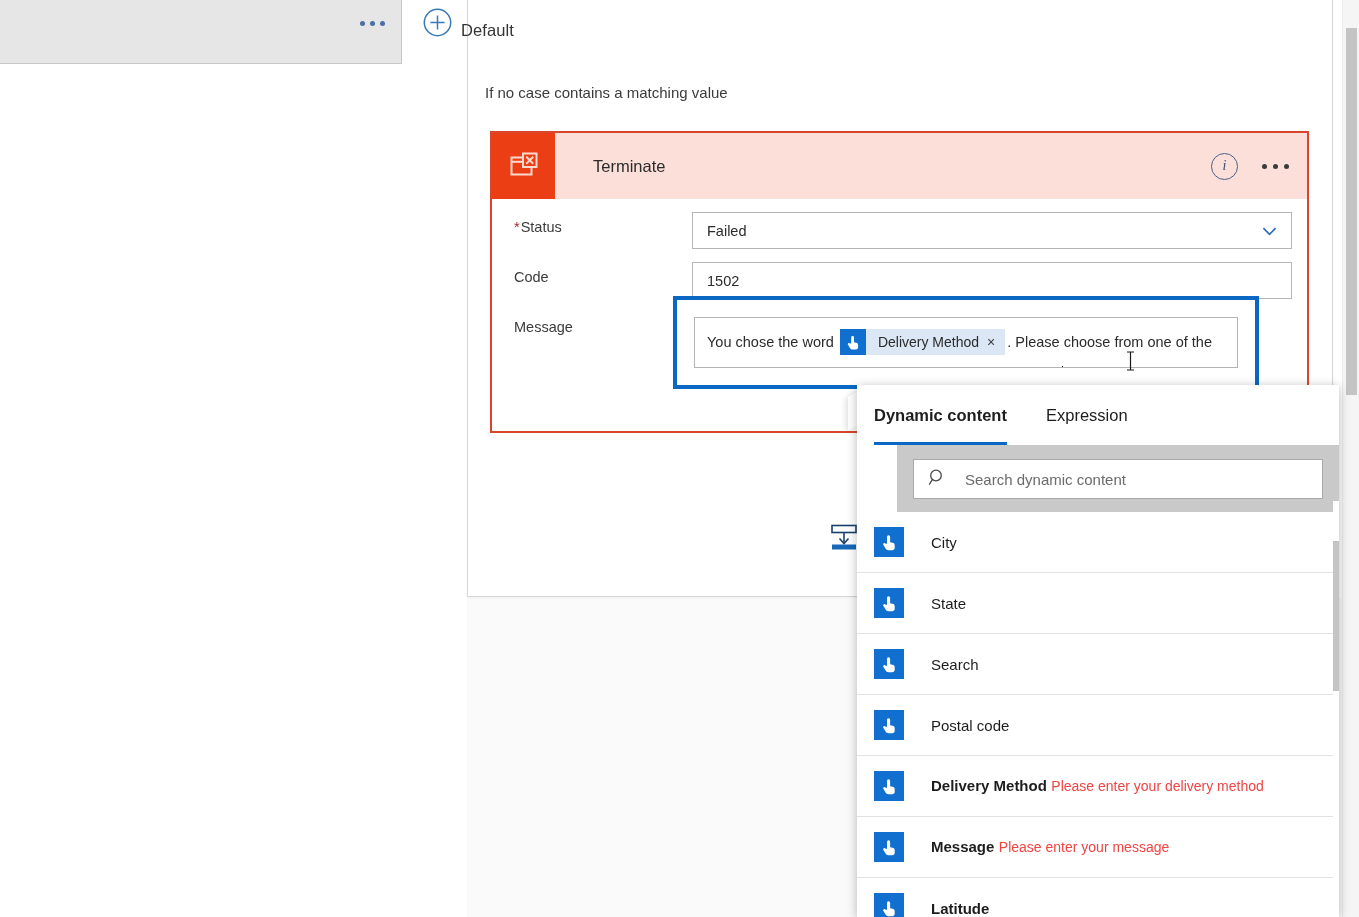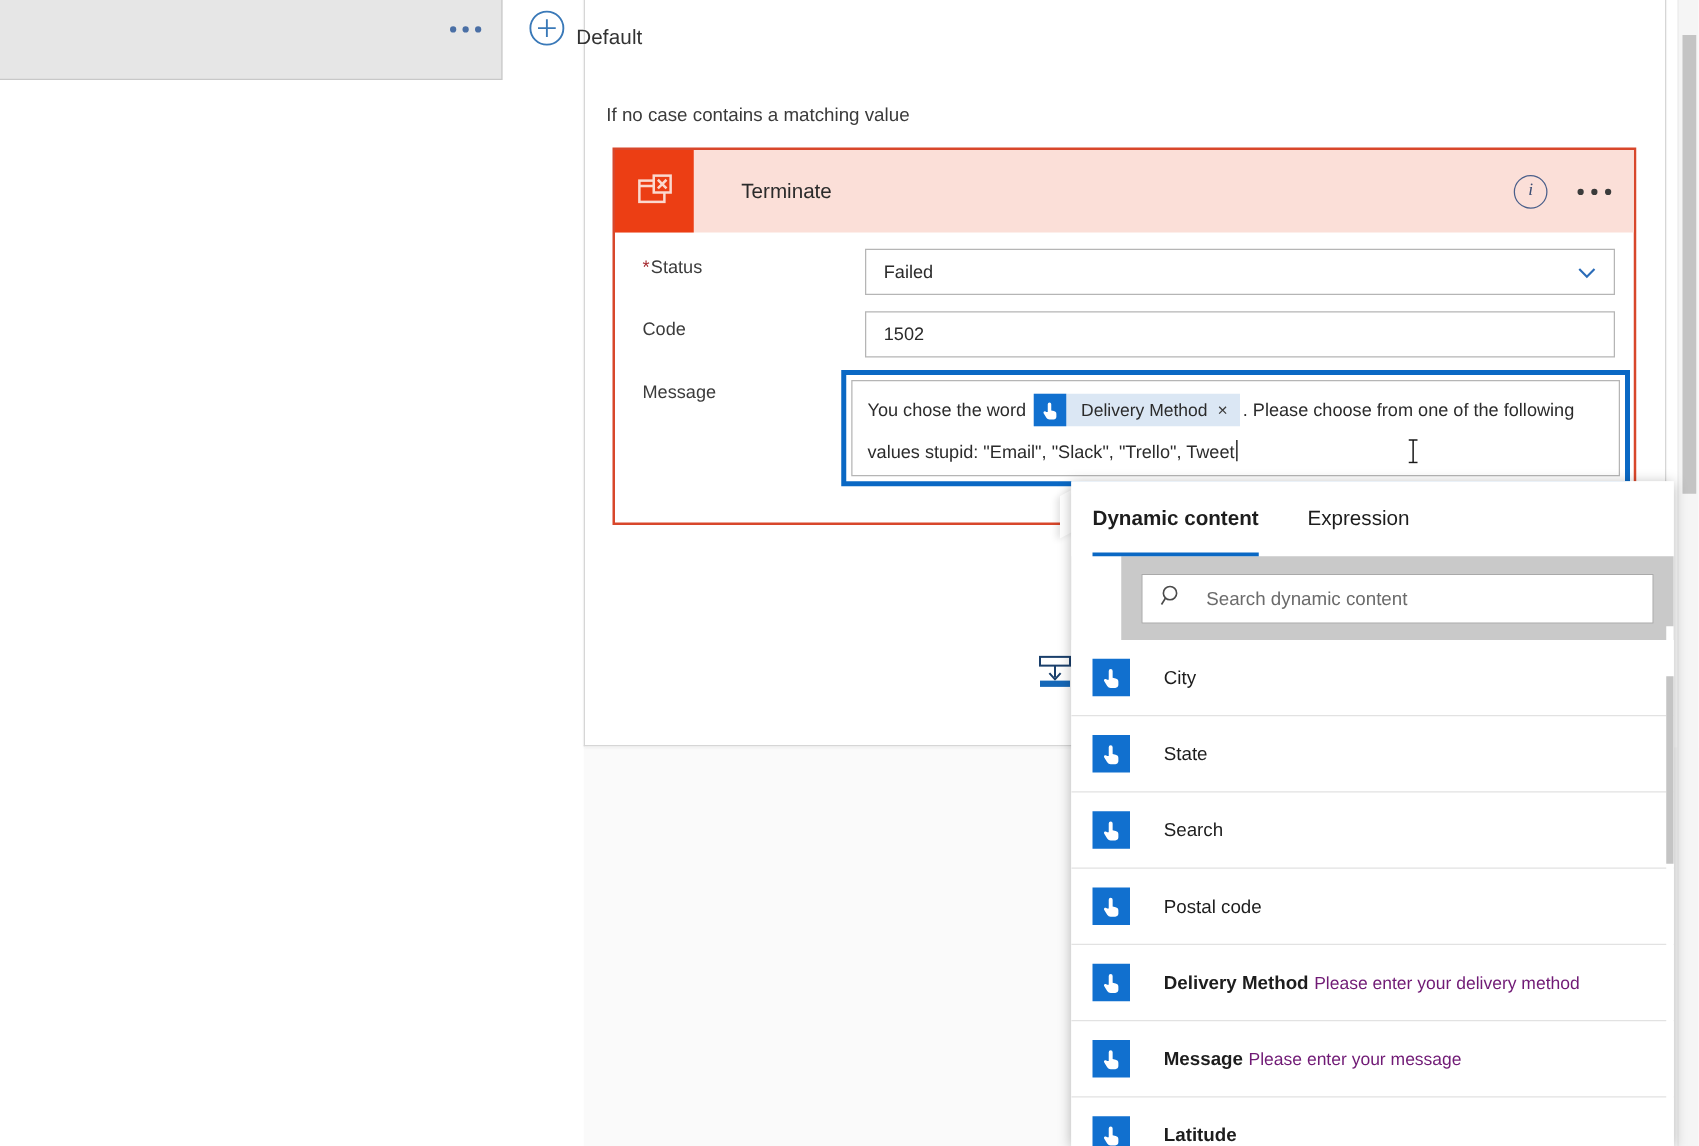--- a/index.html
+++ b/index.html
@@ -83,21 +83,21 @@
     left: 485px;
     top: 84px;
     font-size: 15px;
     color: #3b3b3b;
   }
 
   
   .terminate-card {
     position: absolute;
     left: 490px;
-    top: 118px;
+    top: 131px;
     width: 819px;
     height: 302px;
     background: #ffffff;
     border: 2px solid #d8472b;
     box-sizing: border-box;
   }
   .terminate-header {
     position: relative;
     height: 66px;
     background: #fbdfd8;
@@ -192,26 +192,26 @@
     top: 9px;
     width: 19px;
     height: 19px;
   }
 
   
   .msg-wrap {
     position: absolute;
     left: 673px;
     top: 296px;
-    width: 631px;
+    width: 586px;
     height: 93px;
     border: 4px solid #0a68c4;
     background: #ffffff;
     box-sizing: border-box;
-    padding: 4px;
+    padding: 17px;
     z-index: 5;
   }
   .msg-inner {
     width: 100%;
     height: 100%;
     border: 1px solid #b5b5b5;
     box-sizing: border-box;
     padding: 8px 12px 0 12px;
     font-size: 14.5px;
     color: #2b2b2b;
@@ -377,21 +377,21 @@
   .dc-item-text { margin-left: 27px; }
   .dc-item-title {
     font-size: 15px;
     color: #1d1d1d;
     font-weight: bold;
     line-height: 19px;
   }
   .dc-item-title.plain { font-weight: normal; }
   .dc-item-desc {
     font-size: 14px;
-    color: #701a75;
+    color: #ef4444;
     line-height: 20px;
   }
 
   
   .dc-scrollbar {
     position: absolute;
     right: 0;
     top: 116px;
     width: 6px;
     bottom: 0;

